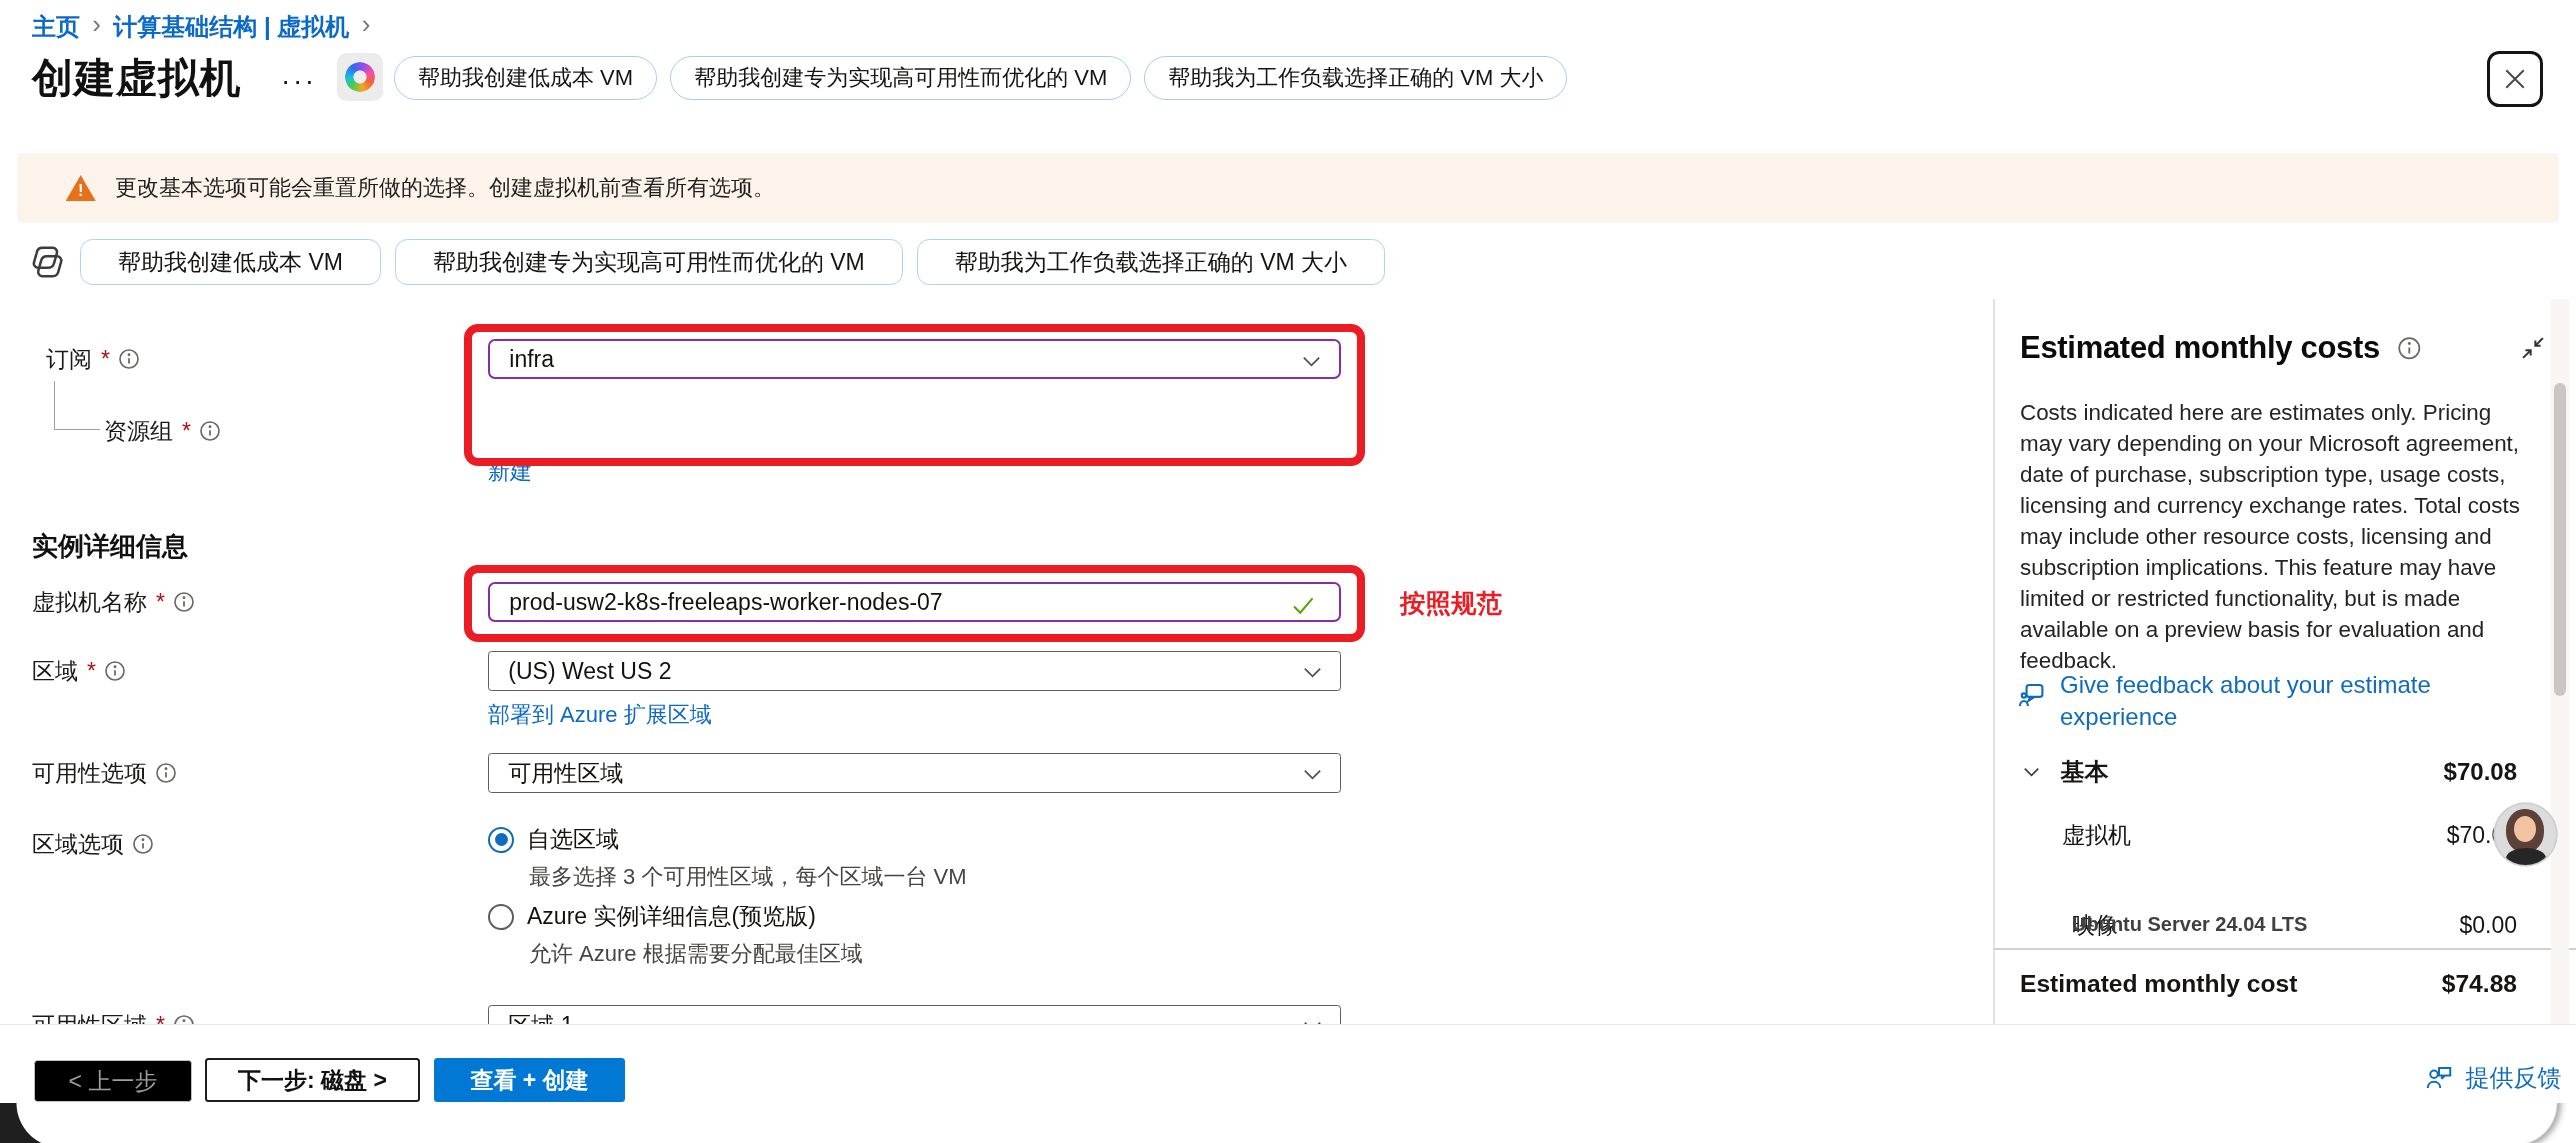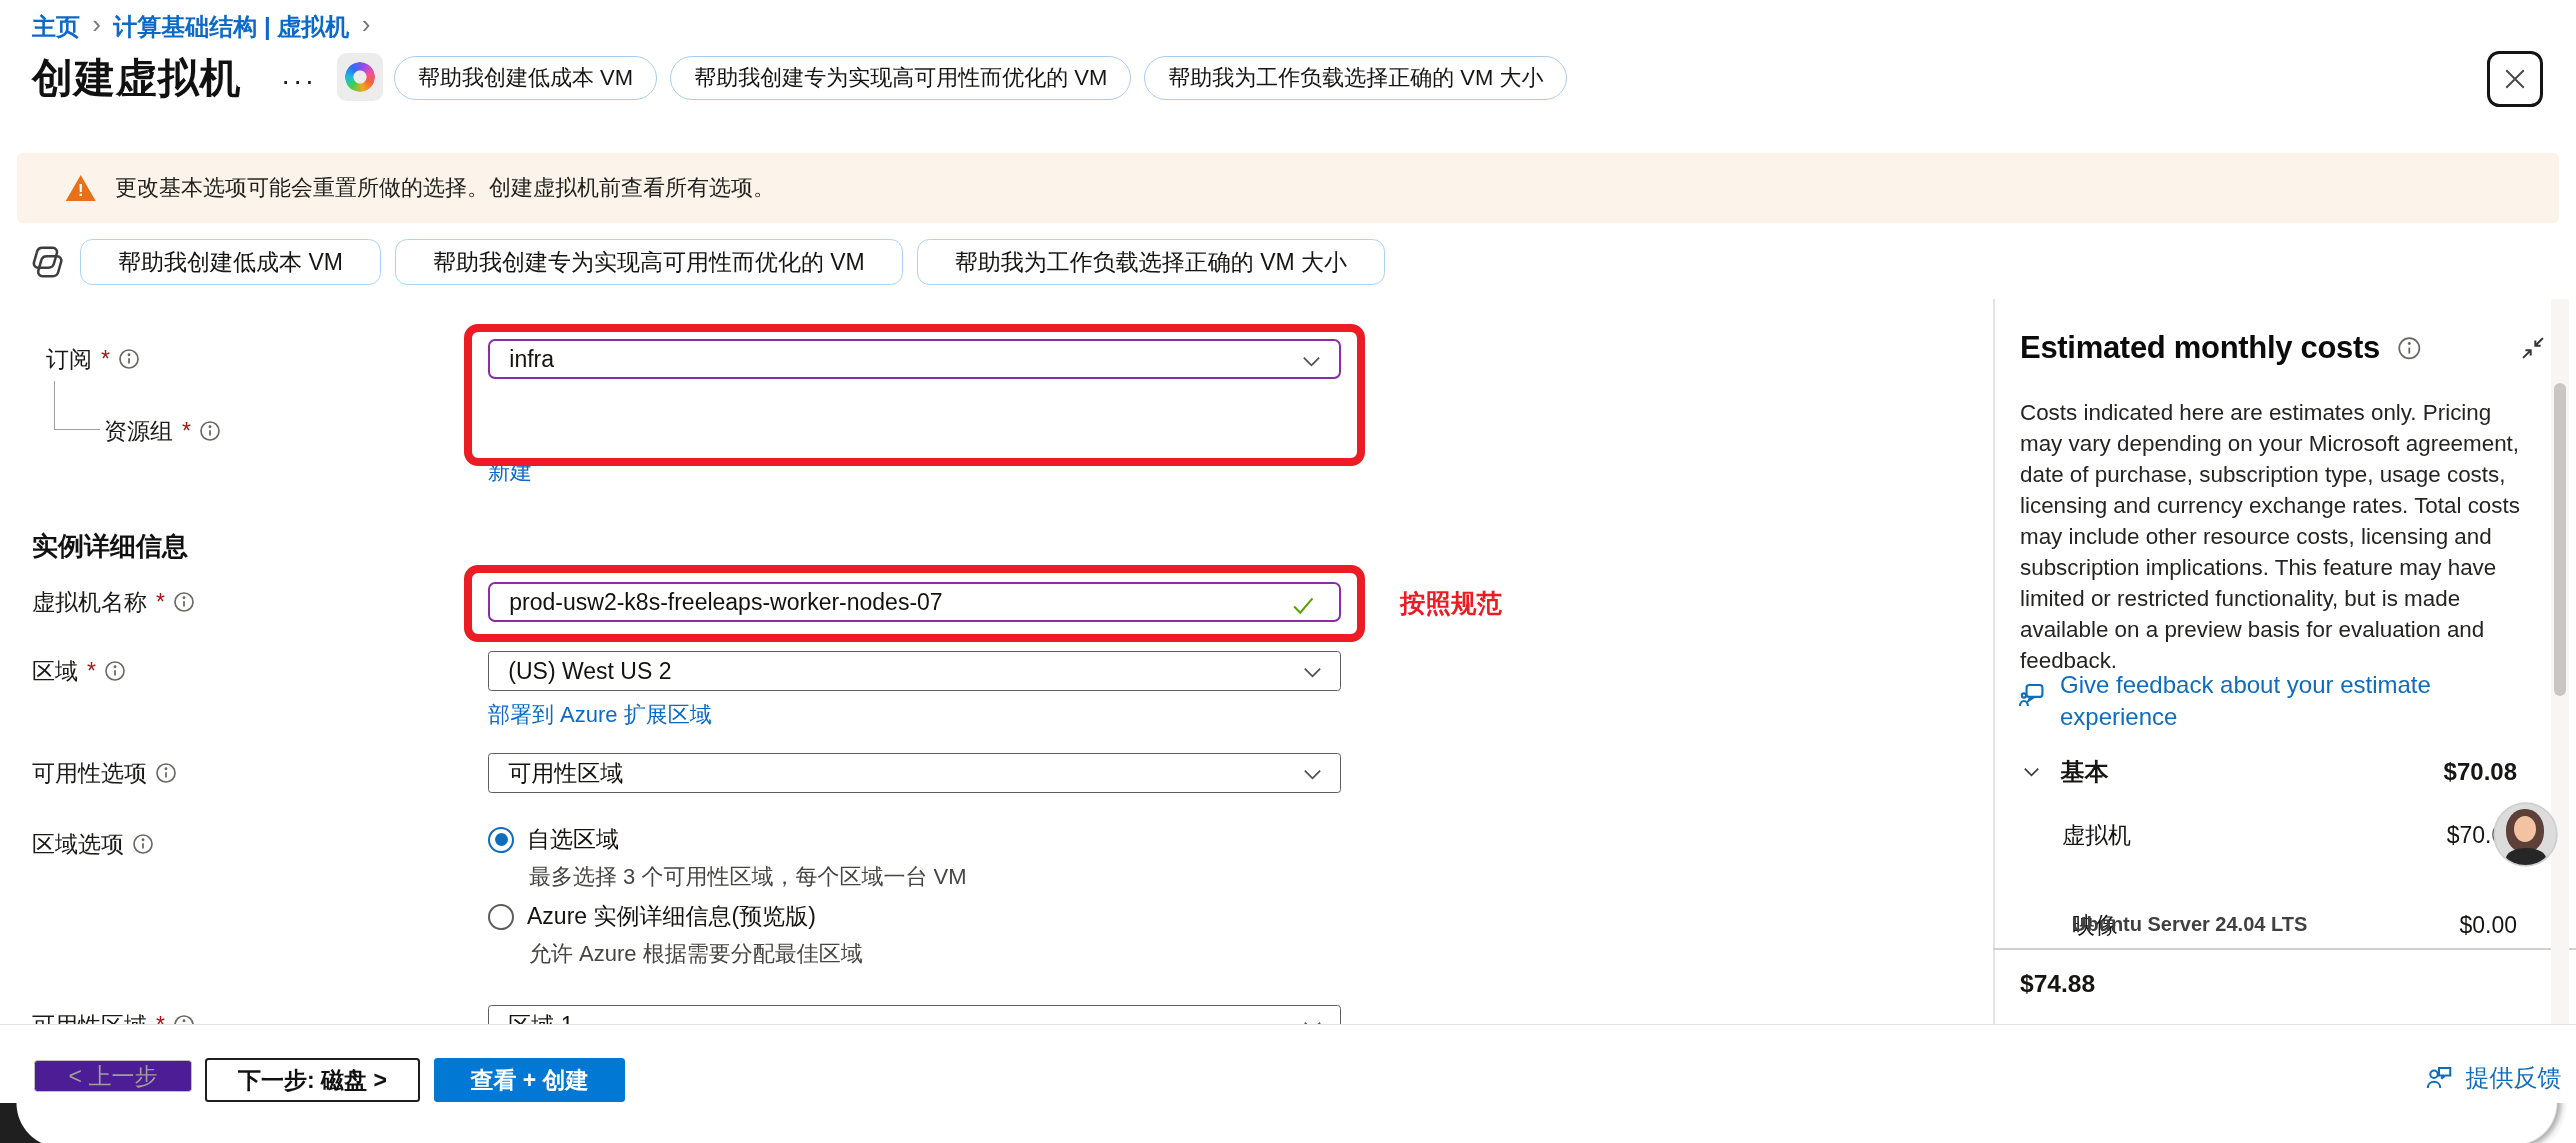--- a/index.html
+++ b/index.html
@@ -45,21 +45,21 @@
   .radio-row { position:absolute; left:488px; display:flex; align-items:center; gap:13px; }
   .radio { width:26px; height:26px; border-radius:50%; background:#fff; border:2.2px solid #5f5d5b; display:flex; align-items:center; justify-content:center; cursor:pointer; flex:none; }
   .radio.sel { border:2.6px solid #0f6cbd; }
   .radio-dot { width:13px; height:13px; border-radius:50%; background:#0f6cbd; }
   .radio-lbl { font-size:23px; color:#14120f; }
   .radio-desc { position:absolute; left:529px; font-size:22px; color:#474543; }
 
   
   .footer { left:0; top:1024px; width:2576px; height:119px; background:#fff; border-top:1.8px solid #e5e5e5; }
   .btn { position:absolute; display:flex; align-items:center; justify-content:center; font-size:23px; border-radius:3.5px; cursor:pointer; }
-  .btn-prev { left:34px; top:1060px; width:158px; height:32px; background:#4c1d95; border:1.8px solid #c3c1bf; color:#a09e9c; }
+  .btn-prev { left:34px; top:1060px; width:158px; height:42px; background:#000000; border:1.8px solid #c3c1bf; color:#a09e9c; }
   .btn-next { left:205px; top:1058px; width:215px; height:44px; background:#fff; border:2.6px solid #1f1e1d; color:#111; font-weight:600; }
   .btn-review { left:434px; top:1058px; width:191px; height:44px; background:#0078d4; color:#fff; font-weight:600; }
   .footer-feedback { left:2423px; top:1062px; display:flex; align-items:center; gap:10.5px; color:#0f6cbd; font-size:24px; cursor:pointer; }
 
   
   .v-divider { left:1993px; top:299px; width:1.8px; height:725px; background:#e3e3e3; }
   .cost-title-row { left:2020px; top:330px; display:flex; align-items:center; gap:17px; }
   .cost-title { font-size:31px; font-weight:700; color:#0b0b0b; letter-spacing:-0.3px; }
   .cost-desc { left:2020px; top:397px; width:507px; font-size:22.4px; line-height:31px; color:#252423; }
   .est-feedback { left:2016px; top:669px; width:492px; display:flex; gap:12.3px; color:#0f6cbd; font-size:24px; line-height:32px; cursor:pointer; }
@@ -291,20 +291,21 @@
 
 <div class="abs cost-row" style="top:908px; height:35px; left:2072px; width:445px;">
   <span class="cost-name" style="font-size:23px;">映像</span>
   <span class="cost-val" style="font-size:23px;">$0.00</span>
 </div>
 <div class="abs" style="left:2072px; top:913px; font-size:20px; color:#404040;font-weight:bold;">Ubuntu Server 24.04 LTS</div>
 
 <div class="abs hr" style="left:1993px; top:948px; width:583px;"></div>
 
 <div class="abs cost-row" style="top:964px; height:39px;">
+  <span class="cost-name" style="font-weight:700; font-size:24.6px;">Estimated monthly cost</span>
   <span class="cost-val" style="font-weight:700; font-size:24.6px;">$74.88</span>
 </div>
 
 <div class="abs avatar">
   <div class="av-hair"></div>
   <div class="av-face"></div>
   <div class="av-body"></div>
 </div>
 
 <div class="abs scroll-track"></div>

